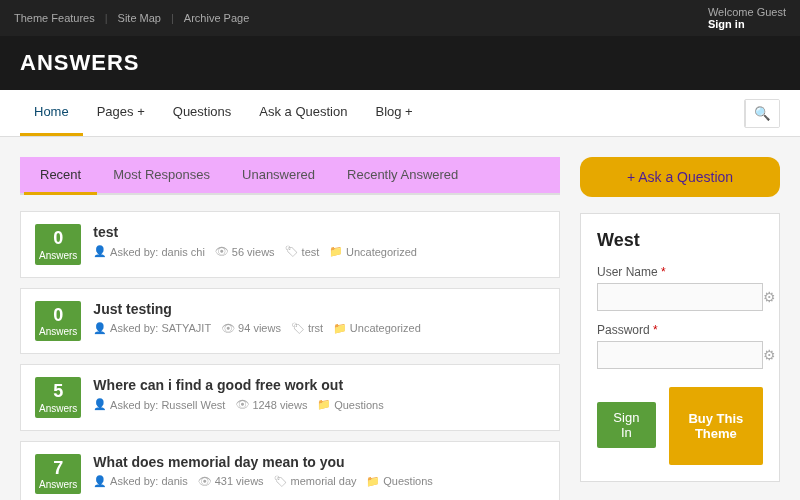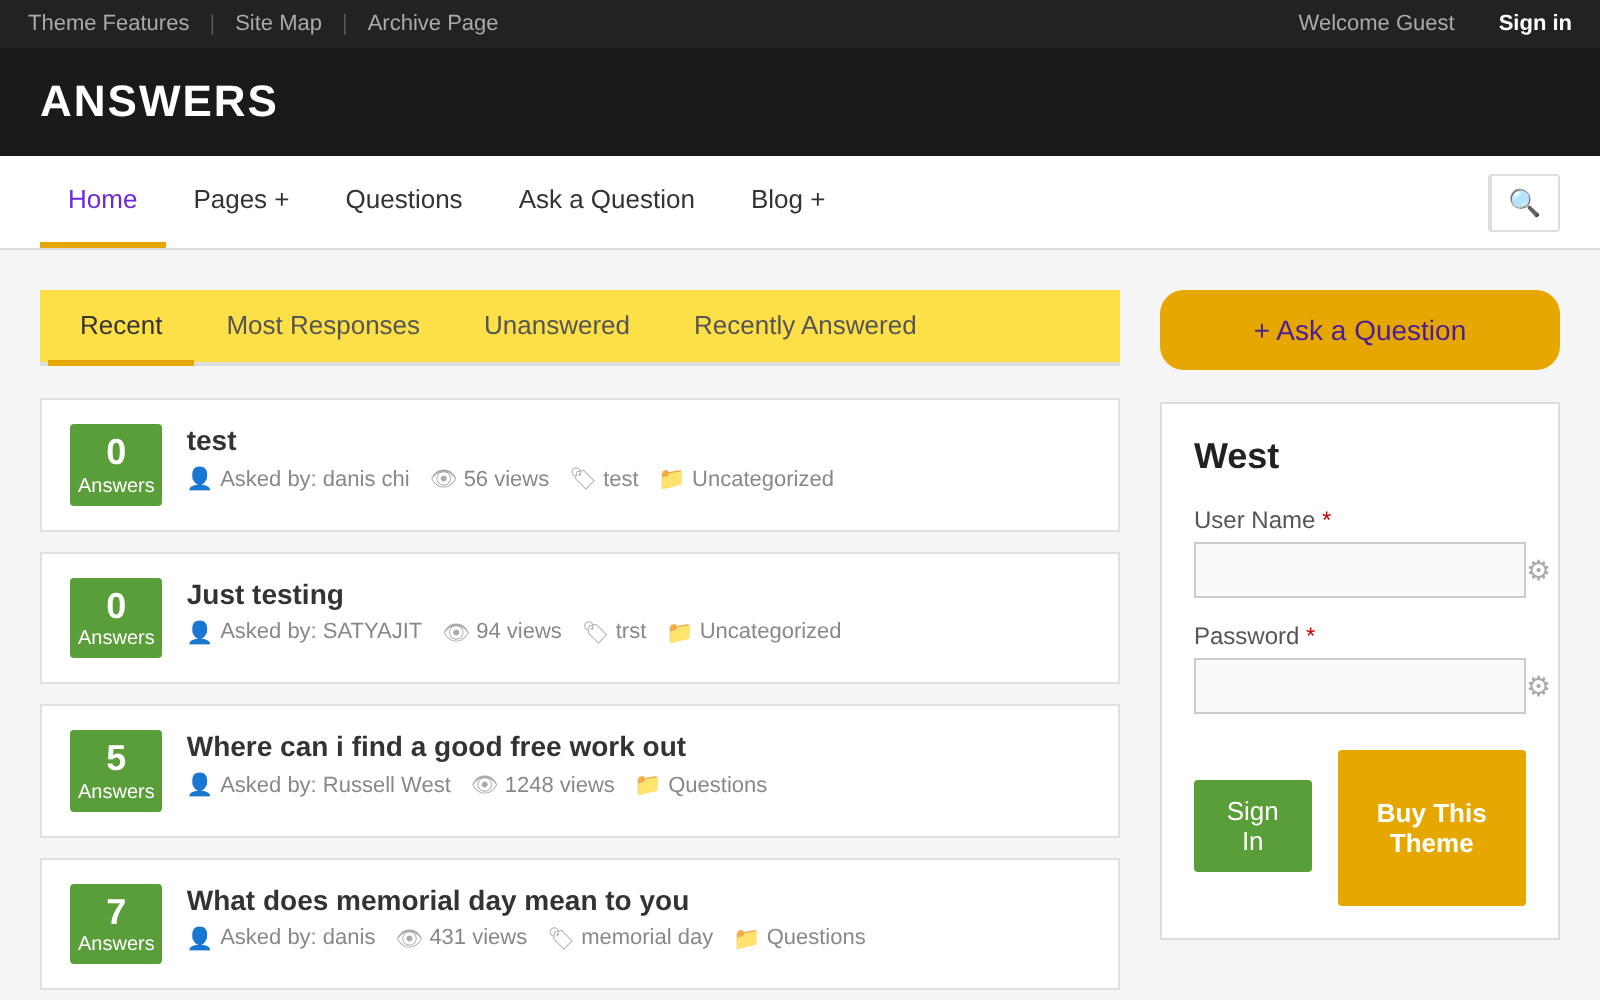--- a/index.html
+++ b/index.html
@@ -10,21 +10,21 @@
       background: #222;
       color: #aaa;
       font-size: 11px;
       padding: 6px 14px;
       display: flex;
       align-items: center;
       justify-content: space-between;
     }
     .top-bar-left { display: flex; gap: 10px; }
     .top-bar-left span { cursor: pointer; color: #aaa; }
-    .top-bar-right { display: flex; align-items: flex-start; gap: 22px; }
+    .top-bar-right { display: flex; align-items: flex-start; gap: 0; flex-direction: column; }
     .top-bar-right .welcome { color: #aaa; }
     .top-bar-right .sign-in { color: #fff; font-weight: bold; cursor: pointer; }
 
     
     .brand-bar {
       background: #1a1a1a;
       padding: 14px 20px;
     }
     .brand-bar h1 {
       color: #fff;
@@ -45,21 +45,21 @@
     .nav-links { display: flex; align-items: center; gap: 0; }
     .nav-link {
       padding: 14px 14px;
       font-size: 13px;
       color: #333;
       cursor: pointer;
       text-decoration: none;
       border-bottom: 3px solid transparent;
     }
     .nav-link.active {
-      color: #6d28d9;
+      color: #0c4a6e;
       border-bottom: 3px solid #e6a800;
     }
     .nav-search {
       display: flex;
       align-items: center;
       border: 1px solid #ddd;
       border-radius: 2px;
       overflow: hidden;
     }
     .nav-search input {
@@ -89,21 +89,21 @@
 
     
     .content-area { flex: 1; }
 
     
     .tabs {
       display: flex;
       gap: 0;
       border-bottom: 2px solid #ddd;
       margin-bottom: 16px;
-      background: #fde047;
+      background: #f0abfc;
       padding: 0 4px;
     }
     .tab {
       padding: 10px 16px;
       font-size: 13px;
       cursor: pointer;
       color: #555;
       border-bottom: 3px solid transparent;
       margin-bottom: -2px;
     }

